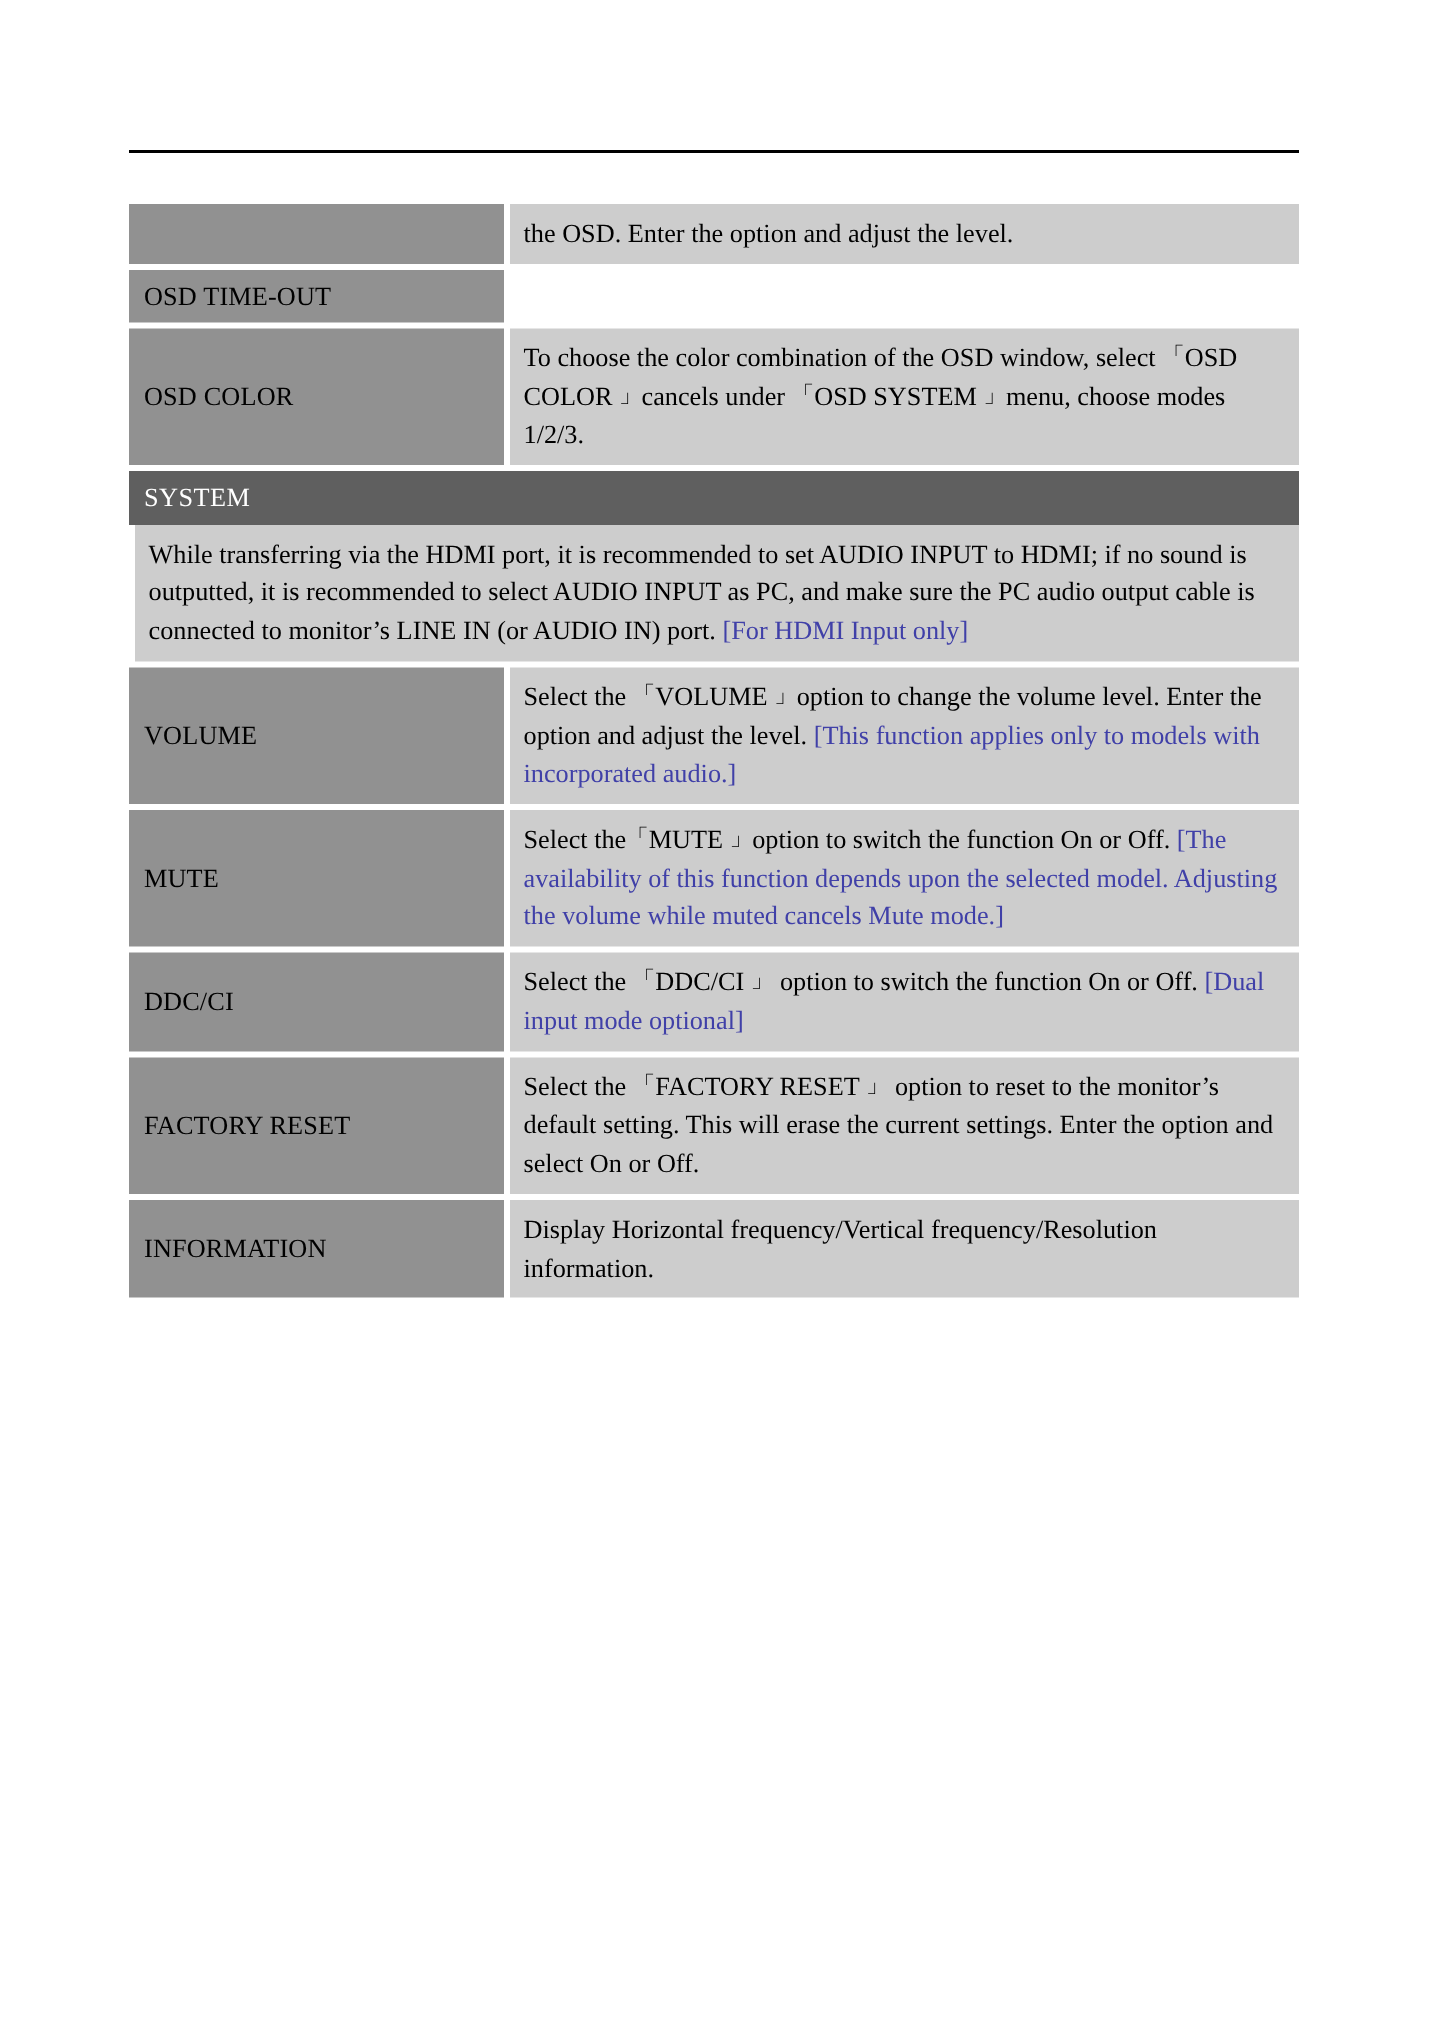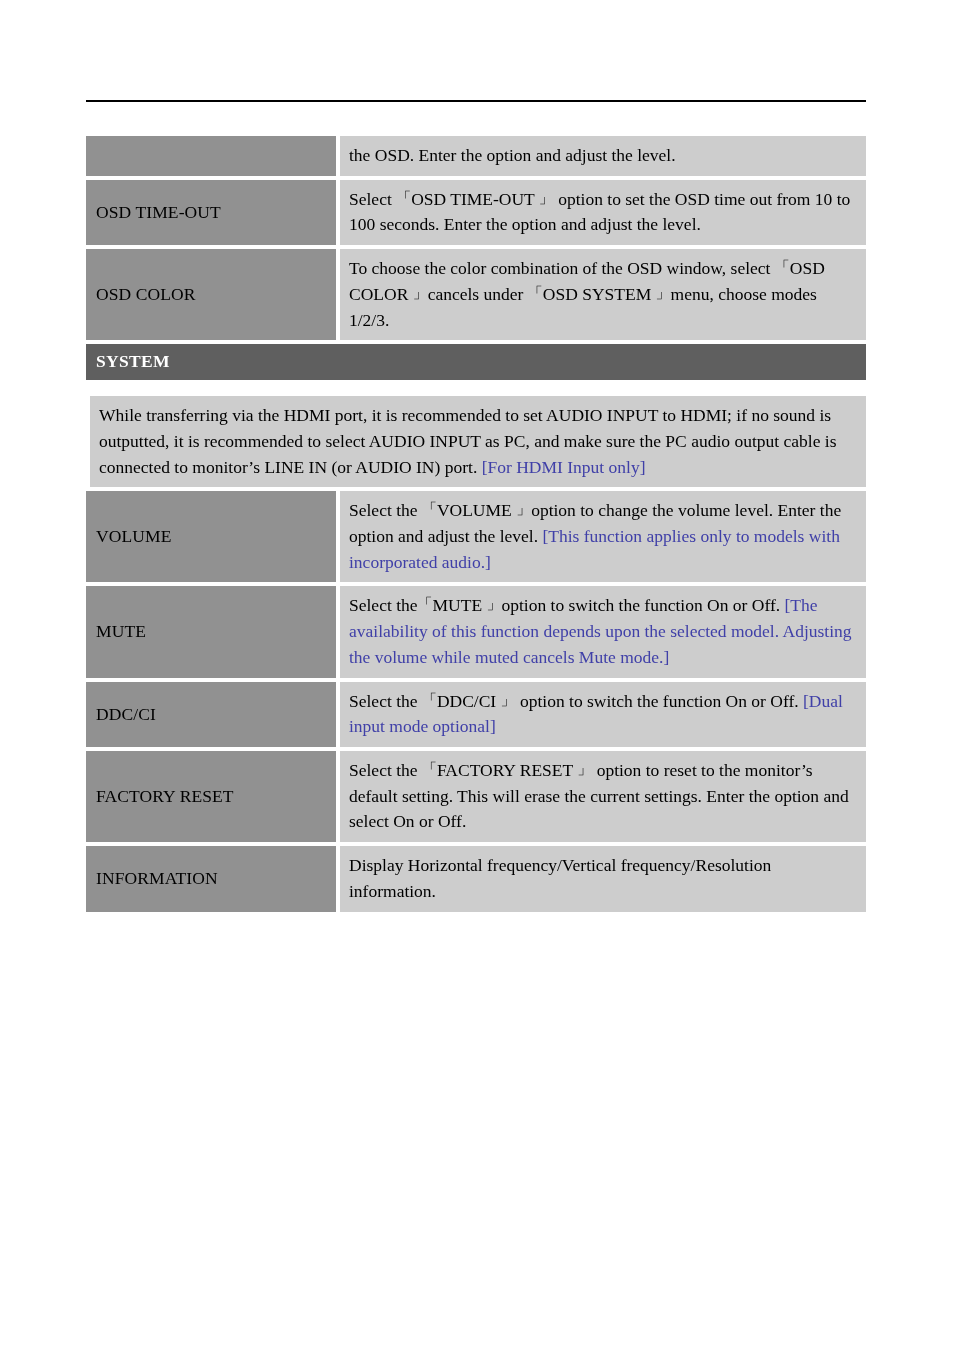--- a/index.html
+++ b/index.html
@@ -77,22 +77,21 @@
     color: #000000;
   }
 
   .cell-desc p {
     margin: 0;
   }
 
   
   .row-section {
     display: block;
-    margin-bottom: 16px;
-    font-weight: bold;
+    margin-bottom: 0;
   }
   .section-banner {
     background: #5f5f5f;
     color: #ffffff;
     box-sizing: border-box;
     padding: 6px 0 7px 10px;
     font-size: 17.5px;
     line-height: 1.3;
     letter-spacing: .3px;
   }
@@ -127,23 +126,20 @@
   <div class="row">
         <div class="cell-label"></div>
         <div class="gutter"></div>
         <div class="cell-desc">
           <p><span>the OSD. Enter the option and adjust the level.</span></p>
         </div>
       </div>
       <div class="row">
         <div class="cell-label">OSD TIME-OUT</div>
         <div class="gutter"></div>
-        <div class="cell-desc">
-          <p><span>Select  </span><span class="brk">「</span><span>OSD TIME-OUT </span><span class="brk">」</span><span> option to set the OSD time out from 10 to 100 seconds. Enter the option and adjust the level.</span></p>
-        </div>
       </div>
       <div class="row">
         <div class="cell-label">OSD COLOR</div>
         <div class="gutter"></div>
         <div class="cell-desc">
           <p><span>To choose the color combination of the OSD window, select </span><span class="brk">「</span><span>OSD COLOR </span><span class="brk">」</span><span>cancels under </span><span class="brk">「</span><span>OSD SYSTEM </span><span class="brk">」</span><span>menu, choose modes 1/2/3.</span></p>
         </div>
       </div>
       <div class="row-section">
         <div class="section-banner">SYSTEM</div>

